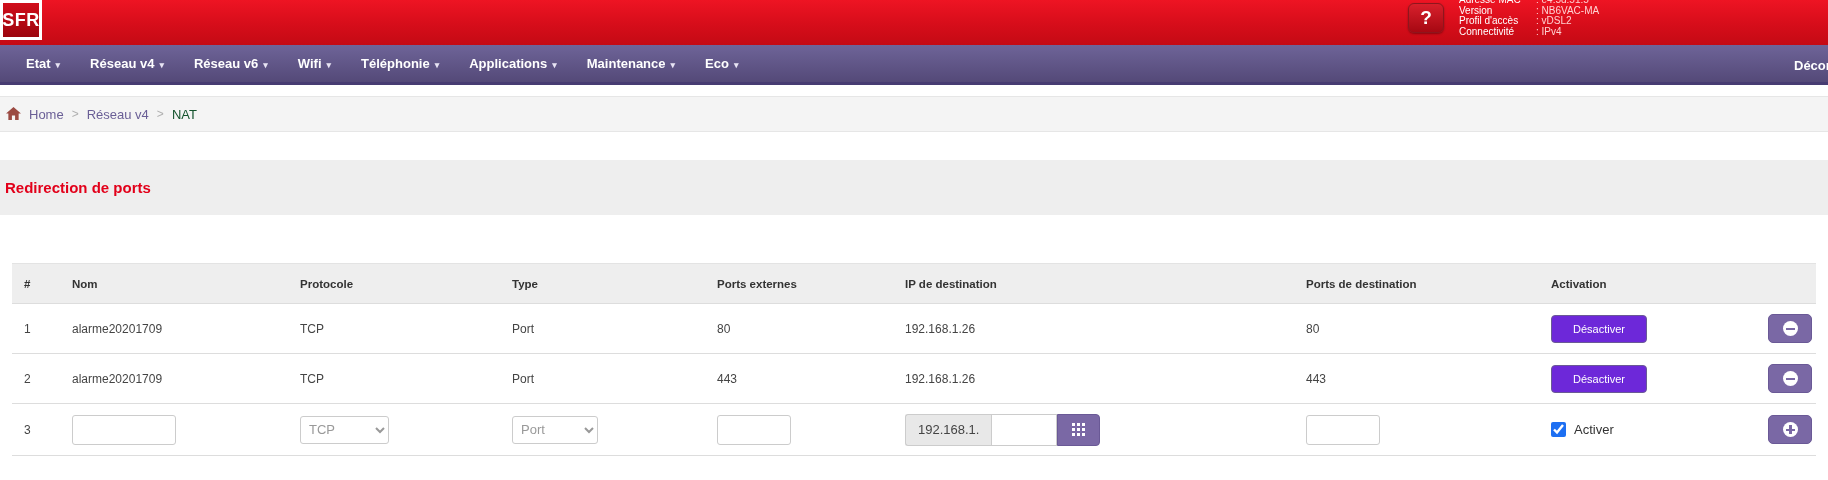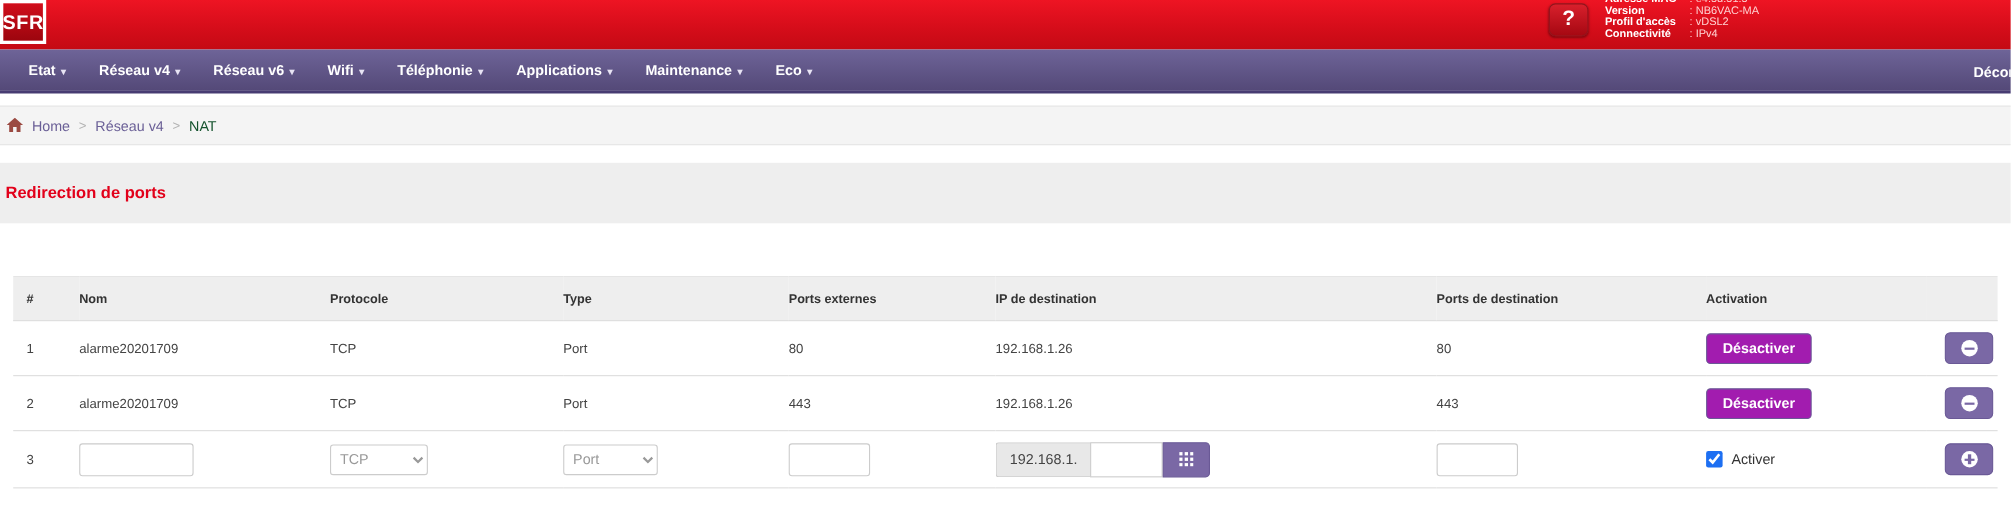--- a/index.html
+++ b/index.html
@@ -13,21 +13,21 @@
           border:3px solid #fff; display:flex; align-items:center; justify-content:center;
           background:linear-gradient(180deg,#d10e1b,#9c050e);
           color:#fff; font-weight:bold; font-size:18px; letter-spacing:.5px; }
   .help-btn { position:absolute; left:1408px; top:3px; width:36px; height:30px;
               border-radius:6px; background:linear-gradient(#d8202c,#a60812);
               border:1px solid #8e161d; box-shadow:0 1px 2px rgba(0,0,0,.35);
               color:#fff; font-size:19px; font-weight:bold; text-align:center; line-height:28px;
               cursor:pointer; }
   .device-info { position:absolute; left:1459px; top:-5px; font-size:10px; line-height:10.5px;
                  color:#ffd2d2; white-space:nowrap; }
-  .device-info .lbl { color:#fff; font-weight:bold; display:inline-block; width:77px; }
+  .device-info .lbl { color:#fff; font-weight:normal; display:inline-block; width:77px; }
 
   
   .navbar { position:relative; height:40px; padding-left:11px;
             background:linear-gradient(180deg,#6e6498,#544978);
             border-bottom:3px solid #473c72; display:flex; align-items:center; }
   .nav-item { color:#fff; font-size:13px; font-weight:bold; padding:0 15px; height:40px;
               display:flex; align-items:center; gap:5px; cursor:pointer; white-space:nowrap; }
   .caret { font-size:9px; color:#e8e4f4; transform:translateY(1px); }
   .logout { position:absolute; left:1794px; top:0; height:40px; display:flex; align-items:center;
             color:#fff; font-size:13px; font-weight:bold; white-space:nowrap; cursor:pointer; }
@@ -35,37 +35,37 @@
   
   .breadcrumb-bar { margin-top:11px; height:36px; background:#f4f4f4;
                     border-top:1px solid #e6e6e6; border-bottom:1px solid #e6e6e6;
                     display:flex; align-items:center; padding-left:6px; font-size:13px; gap:8px; }
   .bc-link { color:#6a5f96; text-decoration:none; cursor:pointer; }
   .bc-sep { color:#b0b0b0; font-size:12px; }
   .bc-current { color:#14532d; }
   .home-ic { width:15px; height:14px; display:inline-block; }
 
   
-  .heading-band { margin-top:16px; height:55px; background:#eeeeee;
+  .heading-band { margin-top:28px; height:55px; background:#eeeeee;
                   display:flex; align-items:center; padding-left:5px; }
   .heading-band h1 { font-size:15px; font-weight:bold; color:#e2001a; }
 
   
   .table-wrap { margin:48px 12px 0 12px; }
   table { width:100%; border-collapse:collapse; table-layout:fixed;
           font-size:12px; color:#444; }
   thead tr { background:#eeeeee; height:40px; border-top:1px solid #e3e3e3;
              border-bottom:1px solid #dddddd; }
   th { text-align:left; font-weight:bold; color:#333; font-size:11.5px; }
   tbody tr { height:50px; border-bottom:1px solid #dddddd; background:#fff; }
   td, th { padding:0; vertical-align:middle; }
   .pad1 { padding-left:12px; }
 
-  .btn-purple { background:#a21caf; border:1px solid #6a5996; border-radius:4px;
-                color:#fff; font-weight:bold; font-size:13px; height:28px; min-width:96px;
+  .btn-purple { background:#6d28d9; border:1px solid #6a5996; border-radius:4px;
+                color:#fff; font-weight:normal; font-size:11px; height:28px; min-width:96px;
                 padding:0 12px; cursor:pointer; font-family:"Liberation Sans",sans-serif; }
   .icon-btn { width:44px; height:29px; background:#7a68a5; border:1px solid #6a5996;
               border-radius:5px; display:flex; align-items:center; justify-content:center;
               cursor:pointer; margin-left:auto; margin-right:4px; }
   .white-circle { width:15px; height:15px; background:#fff; border-radius:50%; position:relative; }
   .white-circle.minus::after { content:""; position:absolute; left:3px; right:3px; top:6.5px;
                                height:2.5px; background:#7a68a5; }
   .white-circle.plus::after  { content:""; position:absolute; left:3px; right:3px; top:6.5px;
                                height:2.5px; background:#7a68a5; }
   .white-circle.plus::before { content:""; position:absolute; top:3px; bottom:3px; left:6.5px;

